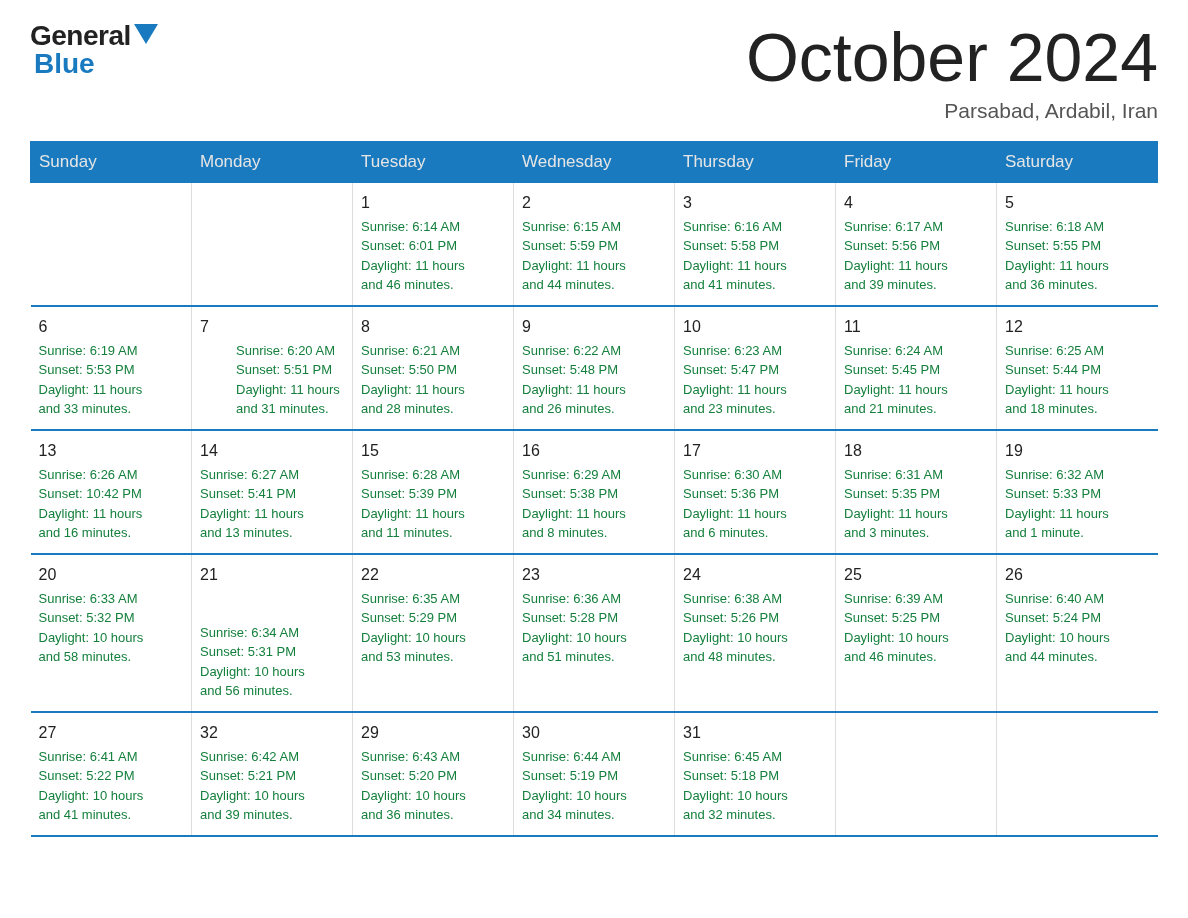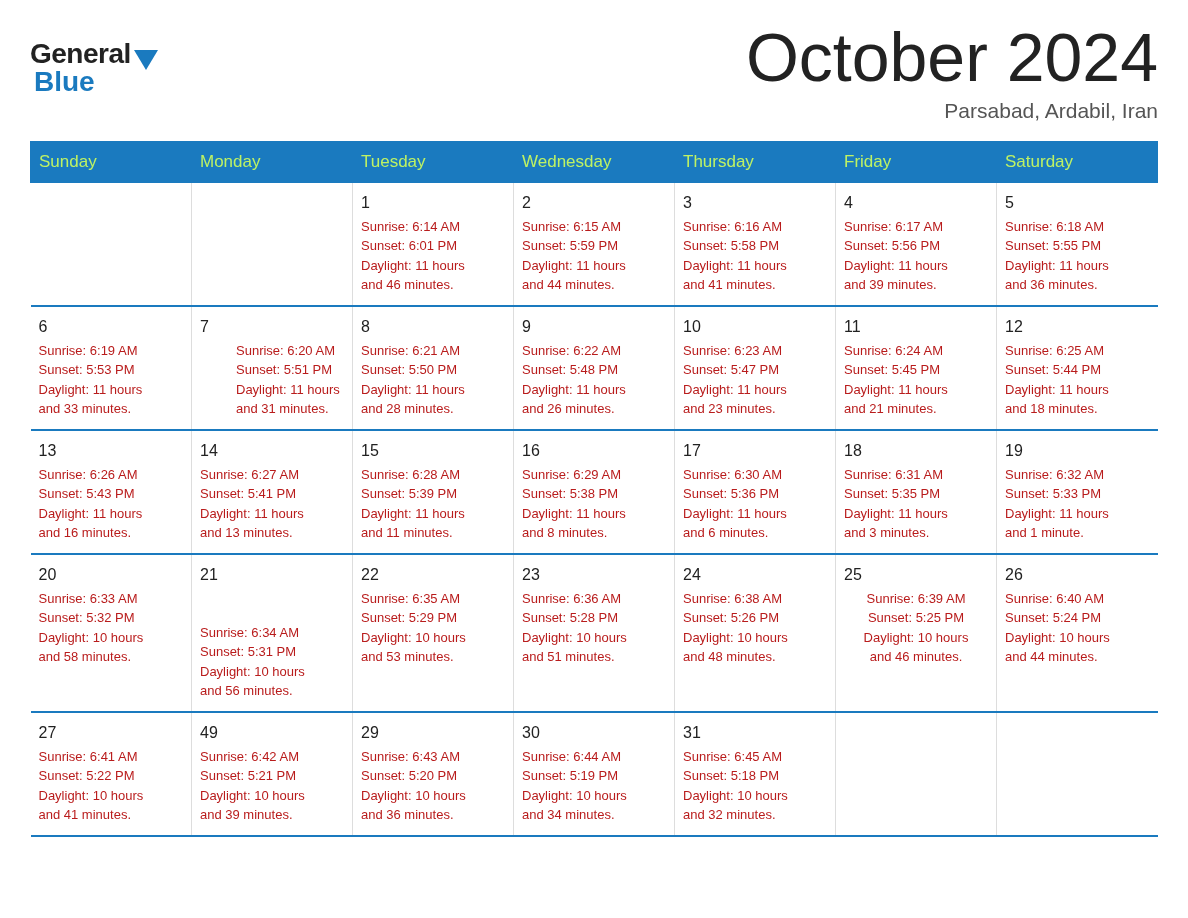--- a/index.html
+++ b/index.html
@@ -17,22 +17,21 @@
       align-items: flex-start;
       margin-bottom: 18px;
     }
     .logo {
       display: flex;
       flex-direction: column;
       align-items: flex-start;
     }
     .logo-text {
       display: flex;
-      align-items: flex-end;
-      margin-top: 18px;
+      align-items: flex-start;
     }
     .logo-general {
       font-size: 28px;
       font-weight: bold;
       color: #222;
       letter-spacing: -0.5px;
     }
     .logo-triangle {
       width: 0;
       height: 0;
@@ -65,21 +64,21 @@
     }
     table {
       width: 100%;
       border-collapse: collapse;
       table-layout: fixed;
     }
     thead tr {
       background: #1a7abf;
     }
     thead th {
-      color: #bef264;
+      color: #e5e5e5;
       font-size: 17px;
       font-weight: normal;
       padding: 10px 8px;
       text-align: left;
       border: 1px solid #1a7abf;
     }
     tbody tr {
       border-bottom: 2px solid #1a7abf;
     }
     tbody td {
@@ -94,21 +93,21 @@
       border-right: none;
     }
     .day-number {
       font-size: 16px;
       font-weight: normal;
       color: #222;
       display: block;
       margin-bottom: 2px;
     }
     .day-info {
-      color: #b91c1c;
+      color: #15803d;
       font-size: 13px;
     }
     .empty-cell {
       background: #fff;
     }
   </style>
 </head>
 <body>
 
 <div class="header">
@@ -225,21 +224,21 @@
           <div class="day-info" style="white-space: pre-line;">Sunrise: 6:25 AM
 Sunset: 5:44 PM
 Daylight: 11 hours
 and 18 minutes.</div>
         </td>
       </tr>
       <tr>
         <td>
           <span class="day-number">13</span>
           <div class="day-info" style="white-space: pre-line;">Sunrise: 6:26 AM
-Sunset: 5:43 PM
+Sunset: 10:42 PM
 Daylight: 11 hours
 and 16 minutes.</div>
         </td>
         <td>
           <span class="day-number">14</span>
           <div class="day-info" style="white-space: pre-line;">Sunrise: 6:27 AM
 Sunset: 5:41 PM
 Daylight: 11 hours
 and 13 minutes.</div>
         </td>
@@ -310,21 +309,21 @@
         </td>
         <td>
           <span class="day-number">24</span>
           <div class="day-info" style="white-space: pre-line;">Sunrise: 6:38 AM
 Sunset: 5:26 PM
 Daylight: 10 hours
 and 48 minutes.</div>
         </td>
         <td>
           <span class="day-number">25</span>
-          <div class="day-info" style="white-space: pre-line; text-align: center;">Sunrise: 6:39 AM
+          <div class="day-info" style="white-space: pre-line;">Sunrise: 6:39 AM
 Sunset: 5:25 PM
 Daylight: 10 hours
 and 46 minutes.</div>
         </td>
         <td>
           <span class="day-number">26</span>
           <div class="day-info" style="white-space: pre-line;">Sunrise: 6:40 AM
 Sunset: 5:24 PM
 Daylight: 10 hours
 and 44 minutes.</div>
@@ -332,21 +331,21 @@
       </tr>
       <tr>
         <td>
           <span class="day-number">27</span>
           <div class="day-info" style="white-space: pre-line;">Sunrise: 6:41 AM
 Sunset: 5:22 PM
 Daylight: 10 hours
 and 41 minutes.</div>
         </td>
         <td>
-          <span class="day-number">49</span>
+          <span class="day-number">32</span>
           <div class="day-info" style="white-space: pre-line;">Sunrise: 6:42 AM
 Sunset: 5:21 PM
 Daylight: 10 hours
 and 39 minutes.</div>
         </td>
         <td>
           <span class="day-number">29</span>
           <div class="day-info" style="white-space: pre-line;">Sunrise: 6:43 AM
 Sunset: 5:20 PM
 Daylight: 10 hours

